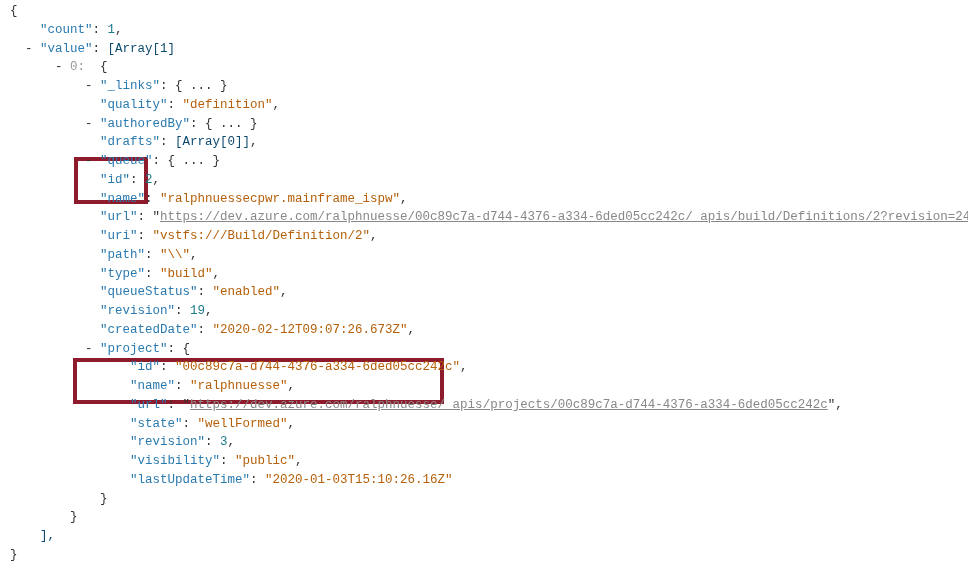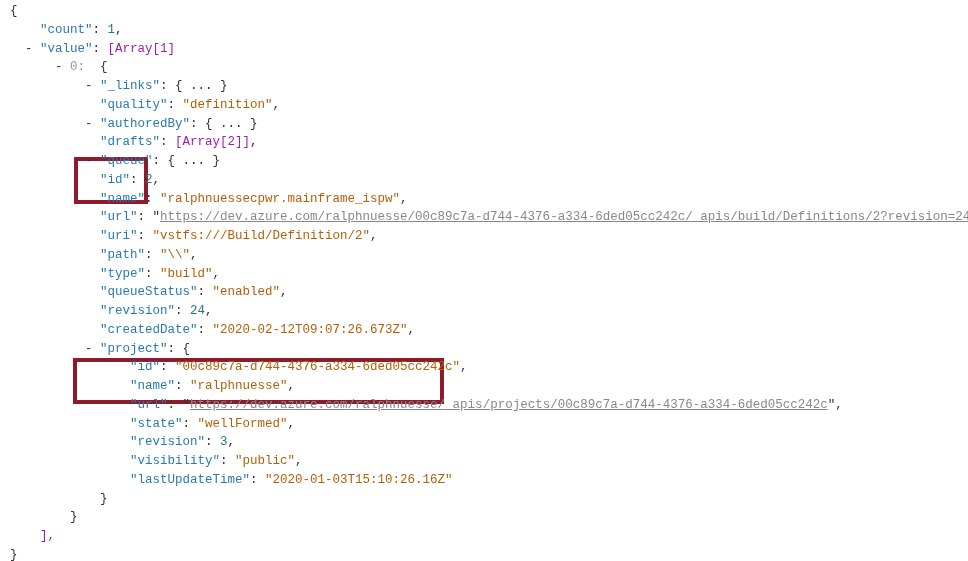--- a/index.html
+++ b/index.html
@@ -19,21 +19,21 @@
   .line {
     white-space: pre;
     position: relative;
   }
   .key    { color: #2a7ab0; }
   .brace  { color: #333333; }
   .colon  { color: #333333; }
   .comma  { color: #333333; }
   .string { color: #b55f09; }
   .number { color: #1c7a8a; }
-  .arraymeta { color: #a21caf; font-style: normal; }
+  .arraymeta { color: #0c4a6e; font-style: normal; }
   .idx    { color: #9a9a9a; }
   .toggle { color: #333333; }
   .linkurl {
     color: #888888;
     text-decoration: underline;
   }
   .q  { color: #333333; }
   .highlight-box {
     position: absolute;
     border: 4px solid #8e1b2b;
@@ -56,39 +56,39 @@
   <div class="line">  <span class="toggle">-</span> <span class="key">"value"</span><span class="colon">: </span><span class="arraymeta">[Array[1]</span></div>
 
   <div class="line">      <span class="toggle">-</span> <span class="idx">0:</span>  <span class="brace">{</span></div>
 
   <div class="line">          <span class="toggle">-</span> <span class="key">"_links"</span><span class="colon">: </span><span class="brace">{ ... }</span></div>
 
   <div class="line">            <span class="key">"quality"</span><span class="colon">: </span><span class="string">"definition"</span><span class="comma">,</span></div>
 
   <div class="line">          <span class="toggle">-</span> <span class="key">"authoredBy"</span><span class="colon">: </span><span class="brace">{ ... }</span></div>
 
-  <div class="line">            <span class="key">"drafts"</span><span class="colon">: </span><span class="arraymeta">[Array[2]]</span><span class="comma">,</span></div>
+  <div class="line">            <span class="key">"drafts"</span><span class="colon">: </span><span class="arraymeta">[Array[0]]</span><span class="comma">,</span></div>
 
   <div class="line">          <span class="toggle">-</span> <span class="key">"queue"</span><span class="colon">: </span><span class="brace">{ ... }</span></div>
 
   <div class="line">            <span class="key">"id"</span><span class="colon">: </span><span class="number">2</span><span class="comma">,</span></div>
 
   <div class="line">            <span class="key">"name"</span><span class="colon">: </span><span class="string">"ralphnuessecpwr.mainframe_ispw"</span><span class="comma">,</span></div>
 
   <div class="line">            <span class="key">"url"</span><span class="colon">: </span><span class="q">"</span><span class="linkurl">https://dev.azure.com/ralphnuesse/00c89c7a-d744-4376-a334-6ded05cc242c/_apis/build/Definitions/2?revision=24</span></div>
 
   <div class="line">            <span class="key">"uri"</span><span class="colon">: </span><span class="string">"vstfs:///Build/Definition/2"</span><span class="comma">,</span></div>
 
   <div class="line">            <span class="key">"path"</span><span class="colon">: </span><span class="string">"\\"</span><span class="comma">,</span></div>
 
   <div class="line">            <span class="key">"type"</span><span class="colon">: </span><span class="string">"build"</span><span class="comma">,</span></div>
 
   <div class="line">            <span class="key">"queueStatus"</span><span class="colon">: </span><span class="string">"enabled"</span><span class="comma">,</span></div>
 
-  <div class="line">            <span class="key">"revision"</span><span class="colon">: </span><span class="number">24</span><span class="comma">,</span></div>
+  <div class="line">            <span class="key">"revision"</span><span class="colon">: </span><span class="number">19</span><span class="comma">,</span></div>
 
   <div class="line">            <span class="key">"createdDate"</span><span class="colon">: </span><span class="string">"2020-02-12T09:07:26.673Z"</span><span class="comma">,</span></div>
 
   <div class="line">          <span class="toggle">-</span> <span class="key">"project"</span><span class="colon">: </span><span class="brace">{</span></div>
 
   <div class="line">                <span class="key">"id"</span><span class="colon">: </span><span class="string">"00c89c7a-d744-4376-a334-6ded05cc242c"</span><span class="comma">,</span></div>
 
   <div class="line">                <span class="key">"name"</span><span class="colon">: </span><span class="string">"ralphnuesse"</span><span class="comma">,</span></div>
 
   <div class="line">                <span class="key">"url"</span><span class="colon">: </span><span class="q">"</span><span class="linkurl">https://dev.azure.com/ralphnuesse/_apis/projects/00c89c7a-d744-4376-a334-6ded05cc242c</span><span class="q">"</span><span class="comma">,</span></div>

